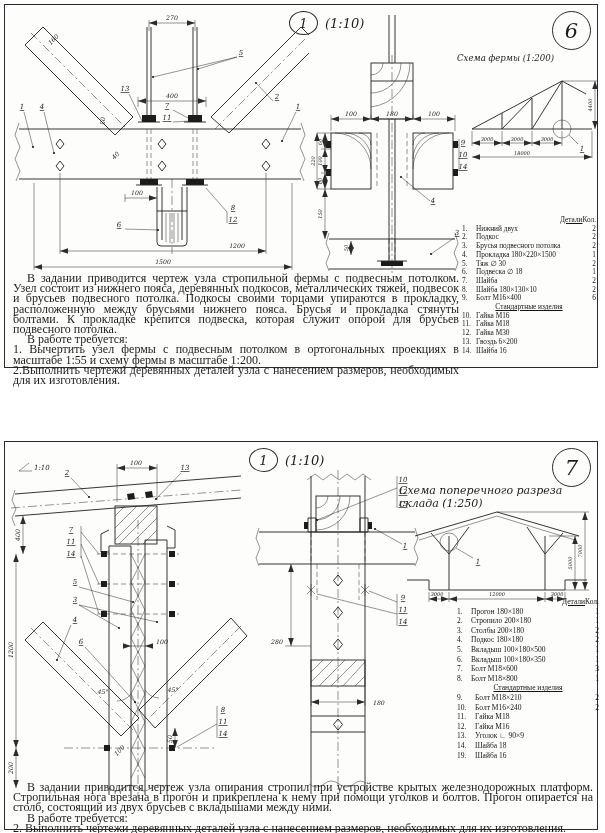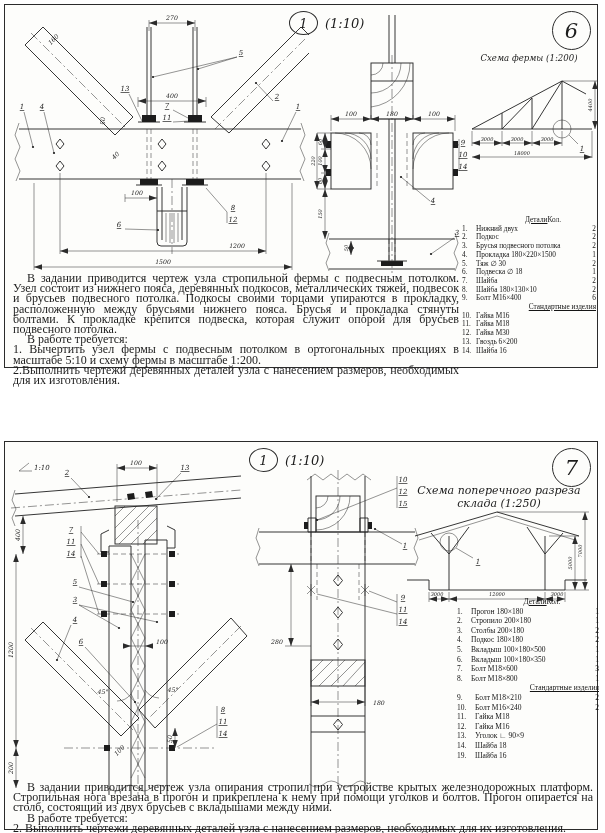--- a/index.html
+++ b/index.html
@@ -19,30 +19,30 @@
   .dash{stroke-dasharray:5,3}
   .dd{stroke-dasharray:9,3,2,3}
   .f{fill:#1c1c1c;stroke:none}
   .badge{position:absolute;width:37px;height:37px;border:1.4px solid #2b2b2b;border-radius:50%;
          display:flex;align-items:center;justify-content:center;
          font:italic 21px "DejaVu Serif",serif;background:transparent}
   .vref{position:absolute;display:flex;align-items:center;gap:7px}
   .vcirc{width:27px;height:22px;border:1.2px solid #2b2b2b;border-radius:50%;
          display:flex;align-items:center;justify-content:center;font:italic 13px "DejaVu Serif",serif}
   .vscale{font:italic 13px "DejaVu Serif",serif}
-  .stitle{position:absolute;font:italic 8.6px "DejaVu Serif",serif;text-align:center}
+  .stitle{position:absolute;font:italic 8.6px "DejaVu Serif",serif;text-align:left}
   .parts{position:absolute;font-size:7.3px;line-height:8.7px;color:#151515}
-  .parts .hdr{display:flex;justify-content:center}
+  .parts .hdr{display:flex;justify-content:flex-end}
   .parts .hdr .h1{margin-left:28px;text-decoration:underline}
   .parts .hdr .h2{text-decoration:none}
   .prow{display:flex}
   .prow .num{width:14px;flex:none}
   .prow .nm{flex:1}
   .prow .q{width:12px;text-align:right;flex:none}
-  .pstd{text-align:right;text-decoration:underline}
+  .pstd{text-align:center;text-decoration:underline}
   .desc{position:absolute;font-size:12px;line-height:10.2px;text-align:justify}
   .desc .ind{text-indent:14px}
 </style>
 </head>
 <body>
 
 <svg width="0" height="0" style="position:absolute">
   <defs>
     <marker id="ar" markerWidth="9" markerHeight="8" refX="8" refY="4" orient="auto-start-reverse" markerUnits="userSpaceOnUse">
       <path d="M0,1.2 L8,4 L0,6.8 Z" fill="#2b2b2b"></path>
@@ -307,21 +307,21 @@
     <div class="prow">
         <span class="num">14.</span>
         <span class="nm">Шайба 16</span>
         <span class="q"></span>
       </div>
   </div>
 
   <div class="desc" style="left:8px;top:268px;width:446px">
     <div class="ind">В задании приводится чертеж узла стропильной фермы с подвесным потолком. Узел состоит из нижнего пояса, деревянных подкосов, металлических тяжей, подвесок и брусьев подвесного потолка. Подкосы своими торцами упираются в прокладку, расположенную между брусьями нижнего пояса. Брусья и прокладка стянуты болтами. К прокладке крепится подвеска, которая служит опорой для брусьев подвесного потолка.</div>
     <div class="ind">В работе требуется:</div>
-    <div>1. Вычертить узел фермы с подвесным потолком в ортогональных проекциях в масштабе 5:10 и схему фермы в масштабе 1:200.</div>
+    <div>1. Вычертить узел фермы с подвесным потолком в ортогональных проекциях в масштабе 1:55 и схему фермы в масштабе 1:200.</div>
     <div>2.Выполнить чертежи деревянных деталей узла с нанесением размеров, необходимых для их изготовления.</div>
   </div>
 </section>
 
 <section class="panel" id="p7">
 
   <div class="vref" style="left:244px;top:6px">
     <span class="vcirc">
         <span>1</span>
       </span>

